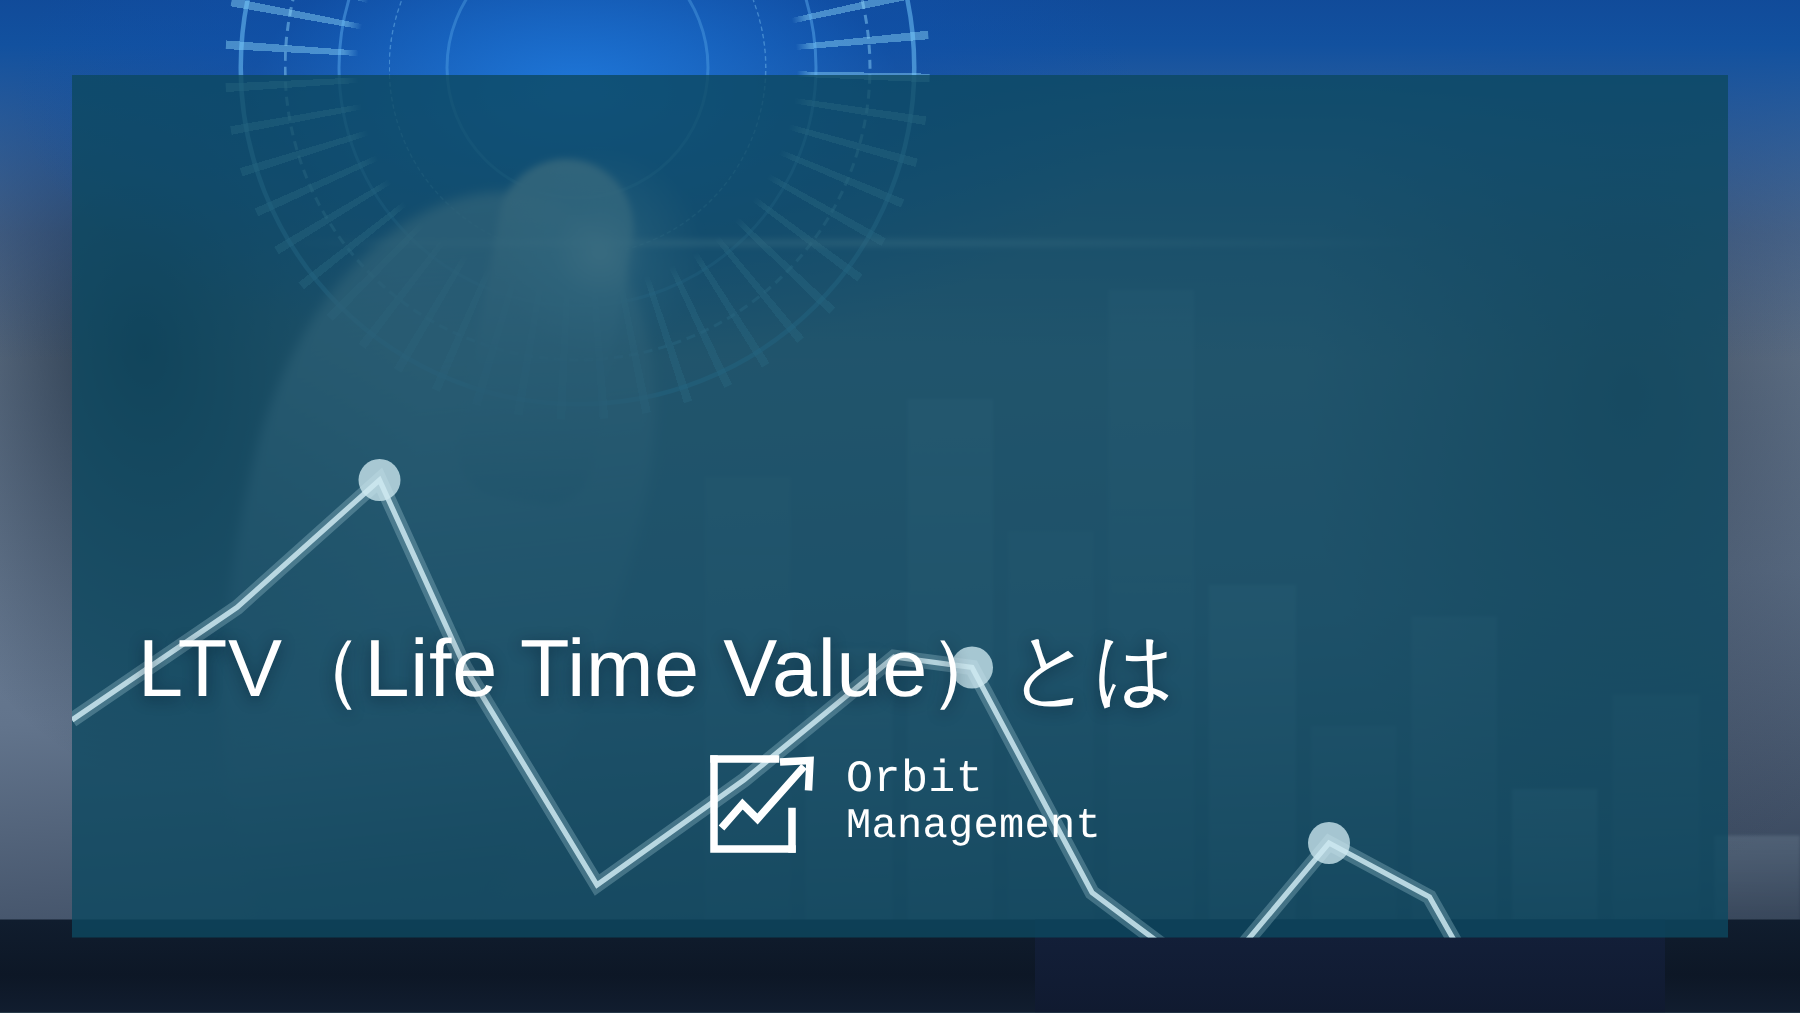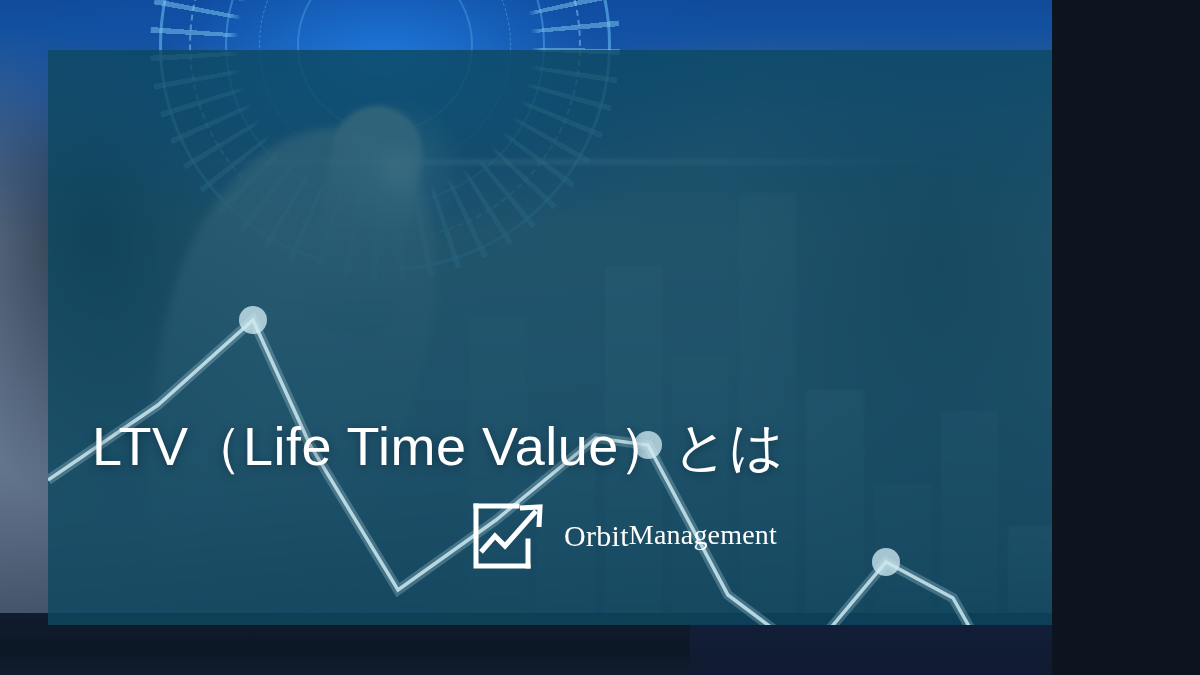--- a/index.html
+++ b/index.html
@@ -1,21 +1,21 @@
 <!DOCTYPE html>
 <html><head>
 <meta charset="utf-8">
 <title>LTV Article Hero</title>
 <style>
   html,body{margin:0;padding:0;background:#0c1420;}
   *{box-sizing:border-box;}
 
   #stage{
     position:relative;
-    width:1052px;height:675px;
+    width:1200px;height:675px;
     overflow:hidden;
     font-family:"Liberation Sans","DejaVu Sans",sans-serif;
     background:#6f8298;
   }
 
   
   .bg{position:absolute;inset:0;overflow:hidden;}
   .bg-base2{
     position:absolute;inset:0;
     background:linear-gradient(175deg,#8a9ab0 0%,#76889e 30%,#62748c 62%,#3b4a60 86%,#1d2739 100%);
@@ -124,23 +124,23 @@
   }
   .title .line{display:block;}
 
   
   .logo{
     position:absolute;left:470px;top:500px;
     display:flex;align-items:center;gap:16px;
   }
   .logo-mark{width:78px;height:72px;flex:0 0 auto;}
   .logo-words{
-    display:flex;flex-direction:row;justify-content:center;
+    display:flex;flex-direction:column;justify-content:center;
     color:#ffffff;
-    font-family:Liberation Serif, serif;
+    font-family:Liberation Mono, monospace;
     line-height:1.06;
   }
   .logo-top{font-size:30px;letter-spacing:.3px;}
   .logo-bottom{font-size:28px;letter-spacing:.2px;}
 </style>
 </head>
 <body>
 
 <div id="stage">
 

